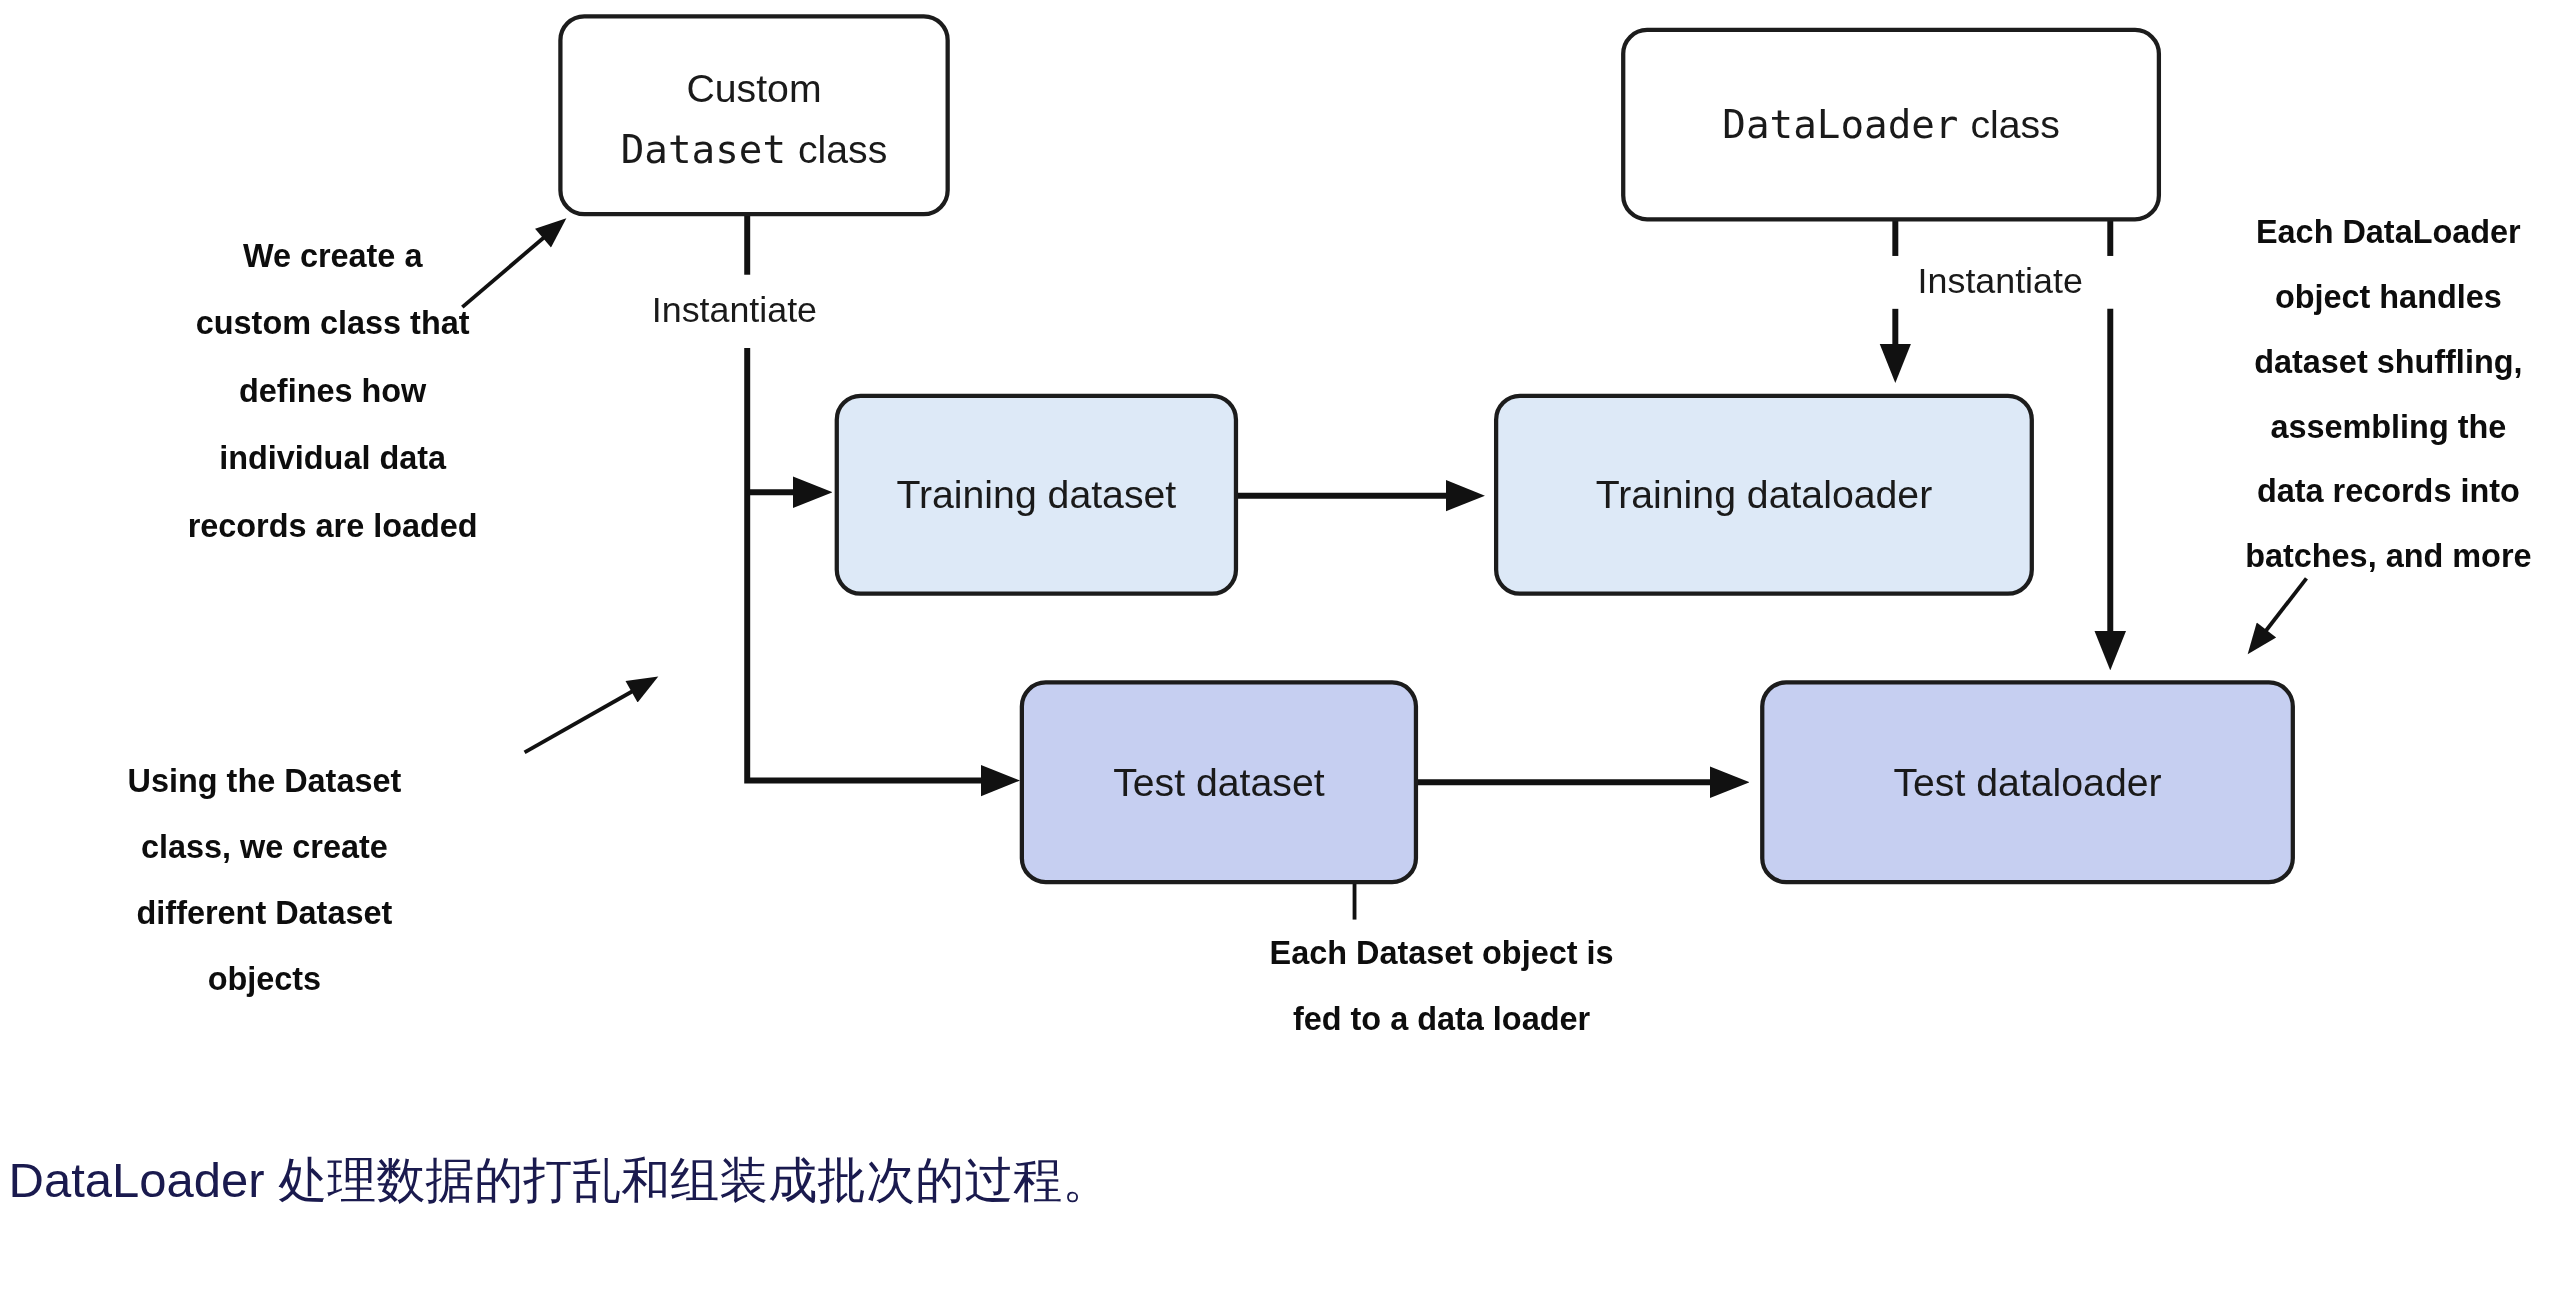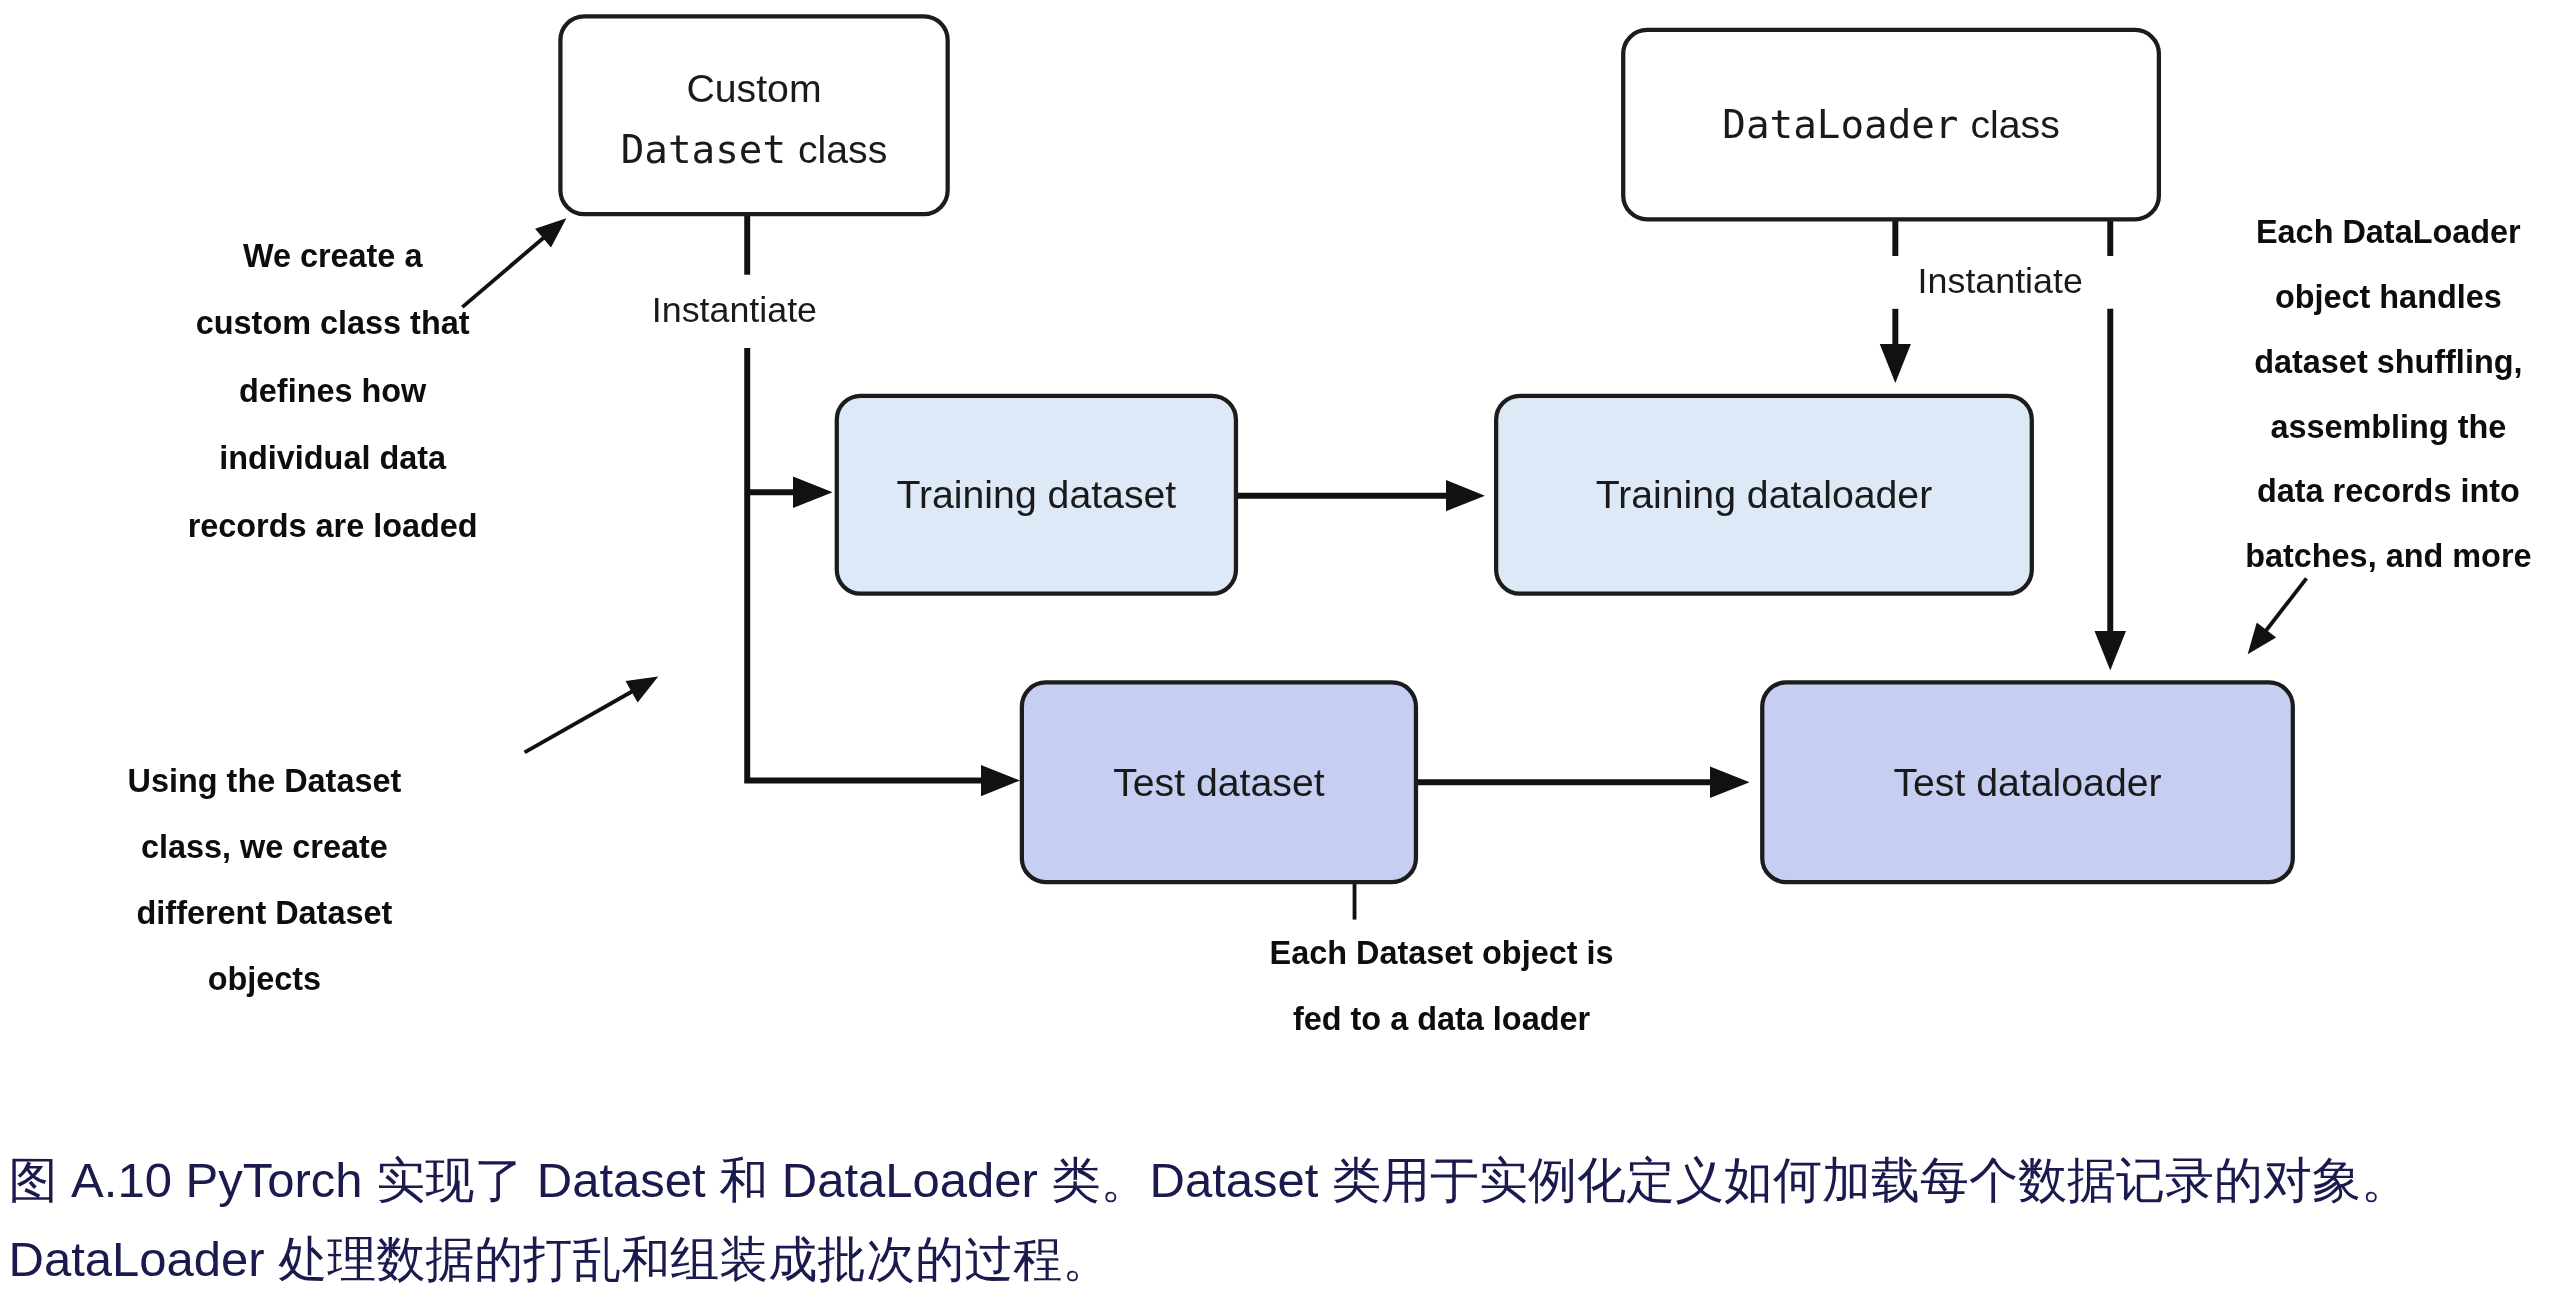--- a/index.html
+++ b/index.html
@@ -93,18 +93,17 @@
       <text class="annot" x="2800" y="285" text-anchor="middle">Each DataLoader</text>
       <text class="annot" x="2800" y="361" text-anchor="middle">object handles</text>
       <text class="annot" x="2800" y="437" text-anchor="middle">dataset shuffling,</text>
       <text class="annot" x="2800" y="513" text-anchor="middle">assembling the</text>
       <text class="annot" x="2800" y="589" text-anchor="middle">data records into</text>
       <text class="annot" x="2800" y="665" text-anchor="middle">batches, and more</text>
     </g>
   </svg>
 
   <div class="caption">
-    <div>图 A.10 PyTorch 实现了 Dataset 和 DataLoader 类。Dataset 类用于实例化定义如何加载每个数据记录的对象。</div>
     <div>DataLoader 处理数据的打乱和组装成批次的过程。</div>
   </div>
 
 </div>
 
 
 </body></html>

